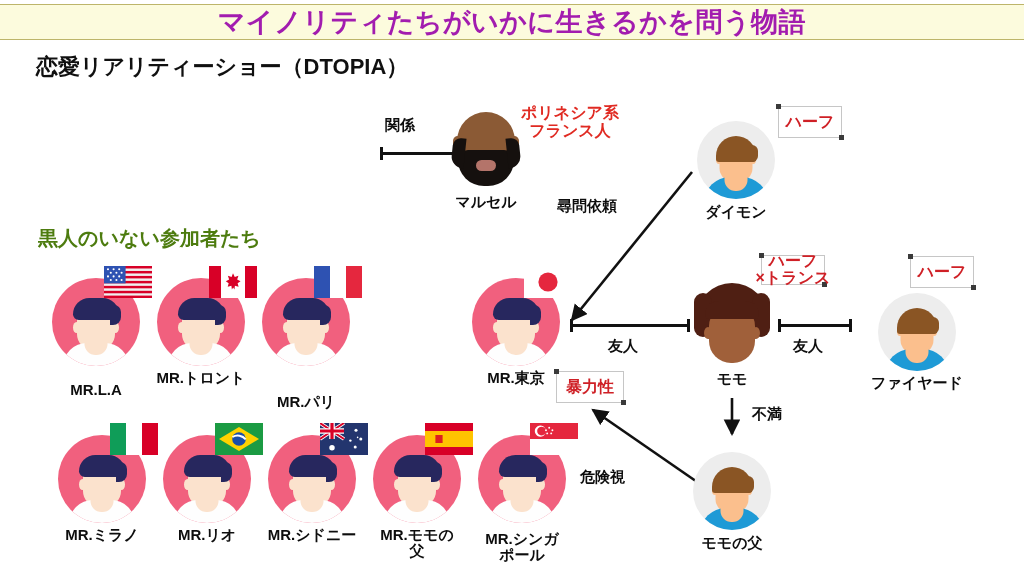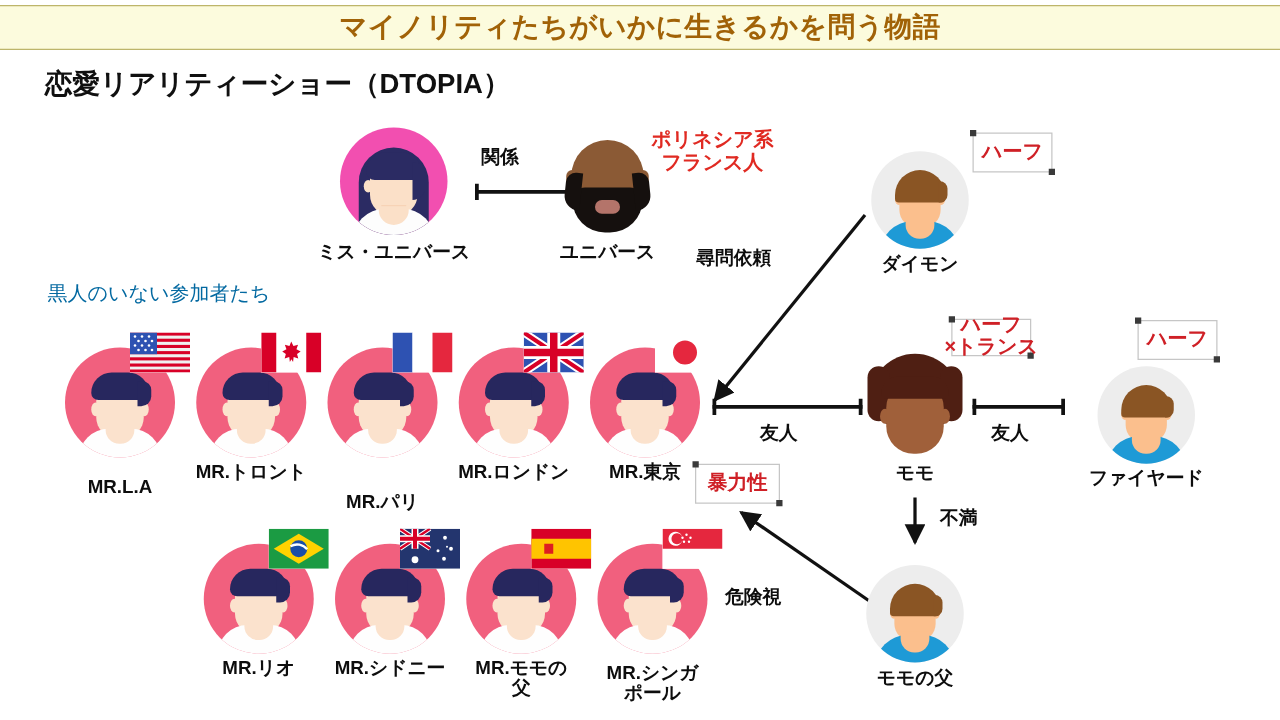--- a/index.html
+++ b/index.html
@@ -14,30 +14,30 @@
 
   
   .header-bar{
     position:absolute;left:0;top:4px;width:1024px;height:34px;
     background:#fcfbdd;
     border-top:1.5px solid #bdb56a;
     border-bottom:1.5px solid #bdb56a;
     display:flex;align-items:center;justify-content:center;
   }
   .header-title{
-    font-size:22px;font-weight:bold;color:#a16207;letter-spacing:.5px;
+    font-size:27px;font-weight:bold;color:#a21caf;letter-spacing:.5px;
     white-space:nowrap;
   }
   .subtitle{
     position:absolute;left:36px;top:52px;
     font-size:22px;font-weight:bold;color:#101010;white-space:nowrap;
   }
   .section-label{
     position:absolute;left:38px;top:225px;
-    font-size:16px;font-weight:normal;color:#0369a1;white-space:nowrap;
+    font-size:20px;font-weight:bold;color:#4d7c0f;white-space:nowrap;
   }
 
   
   .node{position:absolute;}
   .node-name{
     position:absolute;left:50%;transform:translateX(-50%);
     font-size:15px;font-weight:bold;color:#0d0d0d;white-space:nowrap;
     text-align:center;line-height:1.05;
   }
   .node-name.wrap{white-space:normal;width:86px;}
@@ -243,45 +243,33 @@
 <body>
 
 <div class="stage">
 
   <div class="header-bar">
     <div class="header-title">マイノリティたちがいかに生きるかを問う物語</div>
   </div>
   <div class="subtitle">恋愛リアリティーショー（DTOPIA）</div>
   <div class="section-label">黒人のいない参加者たち</div>
 
-  <div class="node" style="left:272px;top:102px;">
-    <div class="av av-miss">
-      <div class="hair-back"></div>
-        <div class="ear-l"></div>
-        <div class="ear-r"></div>
-      <div class="face"></div>
-        <div class="fringe"></div>
-        <div class="neck"></div>
-        <div class="body"></div>
-    </div>
-    <div class="node-name" style="top:92px;">ミス・ユニバース</div>
-  </div>
 
   <div class="rel" style="left:385px;top:116px;">関係</div>
   <div class="conn" style="left:380px;top:152px;width:76px;"></div>
 
   <div class="node" style="left:450px;top:110px;">
     <div class="av av-marcel">
       <div class="jaw-l"></div>
         <div class="jaw-r"></div>
         <div class="skull"></div>
       <div class="lip"></div>
         <div class="beard"></div>
     </div>
-    <div class="node-name" style="top:84px;">ユニバース</div>
+    <div class="node-name" style="top:84px;">マルセル</div>
   </div>
   <div class="rel red" style="left:521px;top:104px;">ポリネシア系
 フランス人</div>
 
   <div class="node" style="left:697px;top:121px;">
     <div class="av av-male">
       <div class="ear-l"></div>
         <div class="ear-r"></div>
         <div class="hair"></div>
       <div class="face"></div>
@@ -385,42 +373,20 @@
         <svg viewBox="0 0 60 40">
             <rect width="20" height="40" fill="#2e52b2"></rect>
           <rect x="20" width="20" height="40" fill="#fff"></rect>
             <rect x="40" width="20" height="40" fill="#e5273e"></rect>
           </svg>
         </span>
     </div>
     <div class="node-name" style="top:92px;margin-top:24px;">MR.パリ</div>
   </div>
 
-  <div class="node" style="left:367px;top:278px;">
-    <div class="av av-part">
-      <div class="disc">
-          <div class="ear-l"></div>
-          <div class="ear-r"></div>
-          <div class="face"></div>
-        <div class="hair"></div>
-          <div class="neck"></div>
-          <div class="body"></div>
-        </div>
-      <span class="flag">
-        <svg viewBox="0 0 60 40">
-            <rect width="60" height="40" fill="#2e52b2"></rect>
-          <path d="M0 0 L60 40 M60 0 L0 40" stroke="#fff" stroke-width="8"></path>
-          <path d="M0 0 L60 40 M60 0 L0 40" stroke="#d80027" stroke-width="4"></path>
-          <path d="M30 0 V40 M0 20 H60" stroke="#fff" stroke-width="13"></path>
-          <path d="M30 0 V40 M0 20 H60" stroke="#d80027" stroke-width="7.5"></path>
-          </svg>
-        </span>
-    </div>
-    <div class="node-name" style="top:92px;">MR.ロンドン</div>
-  </div>
 
   <div class="node" style="left:472px;top:278px;">
     <div class="av av-part">
       <div class="disc">
           <div class="ear-l"></div>
           <div class="ear-r"></div>
           <div class="face"></div>
         <div class="hair"></div>
           <div class="neck"></div>
           <div class="body"></div>
@@ -484,20 +450,40 @@
   <svg class="arrow" style="left:722px;top:398px;width:20px;height:46px;" viewBox="0 0 20 46">
     <defs>
         <marker id="ah2" markerWidth="7" markerHeight="7" refX="5.6" refY="3.2" orient="auto">
       <path d="M0,0 L6.4,3.2 L0,6.4 z" fill="#111"></path>
         </marker>
       </defs>
     <line x1="10" y1="0" x2="10" y2="36" stroke="#111" stroke-width="2.6" marker-end="url(#ah2)"></line>
   </svg>
   <div class="rel" style="left:752px;top:405px;">不満</div>
 
+  <div class="node" style="left:58px;top:435px;">
+    <div class="av av-part">
+      <div class="disc">
+          <div class="ear-l"></div>
+          <div class="ear-r"></div>
+          <div class="face"></div>
+        <div class="hair"></div>
+          <div class="neck"></div>
+          <div class="body"></div>
+        </div>
+      <span class="flag">
+        <svg viewBox="0 0 60 40">
+            <rect width="20" height="40" fill="#0f9d58"></rect>
+          <rect x="20" width="20" height="40" fill="#fff"></rect>
+            <rect x="40" width="20" height="40" fill="#d80027"></rect>
+          </svg>
+        </span>
+    </div>
+    <div class="node-name" style="top:92px;">MR.ミラノ</div>
+  </div>
 
   <div class="node" style="left:163px;top:435px;">
     <div class="av av-part">
       <div class="disc">
           <div class="ear-l"></div>
           <div class="ear-r"></div>
           <div class="face"></div>
         <div class="hair"></div>
           <div class="neck"></div>
           <div class="body"></div>

